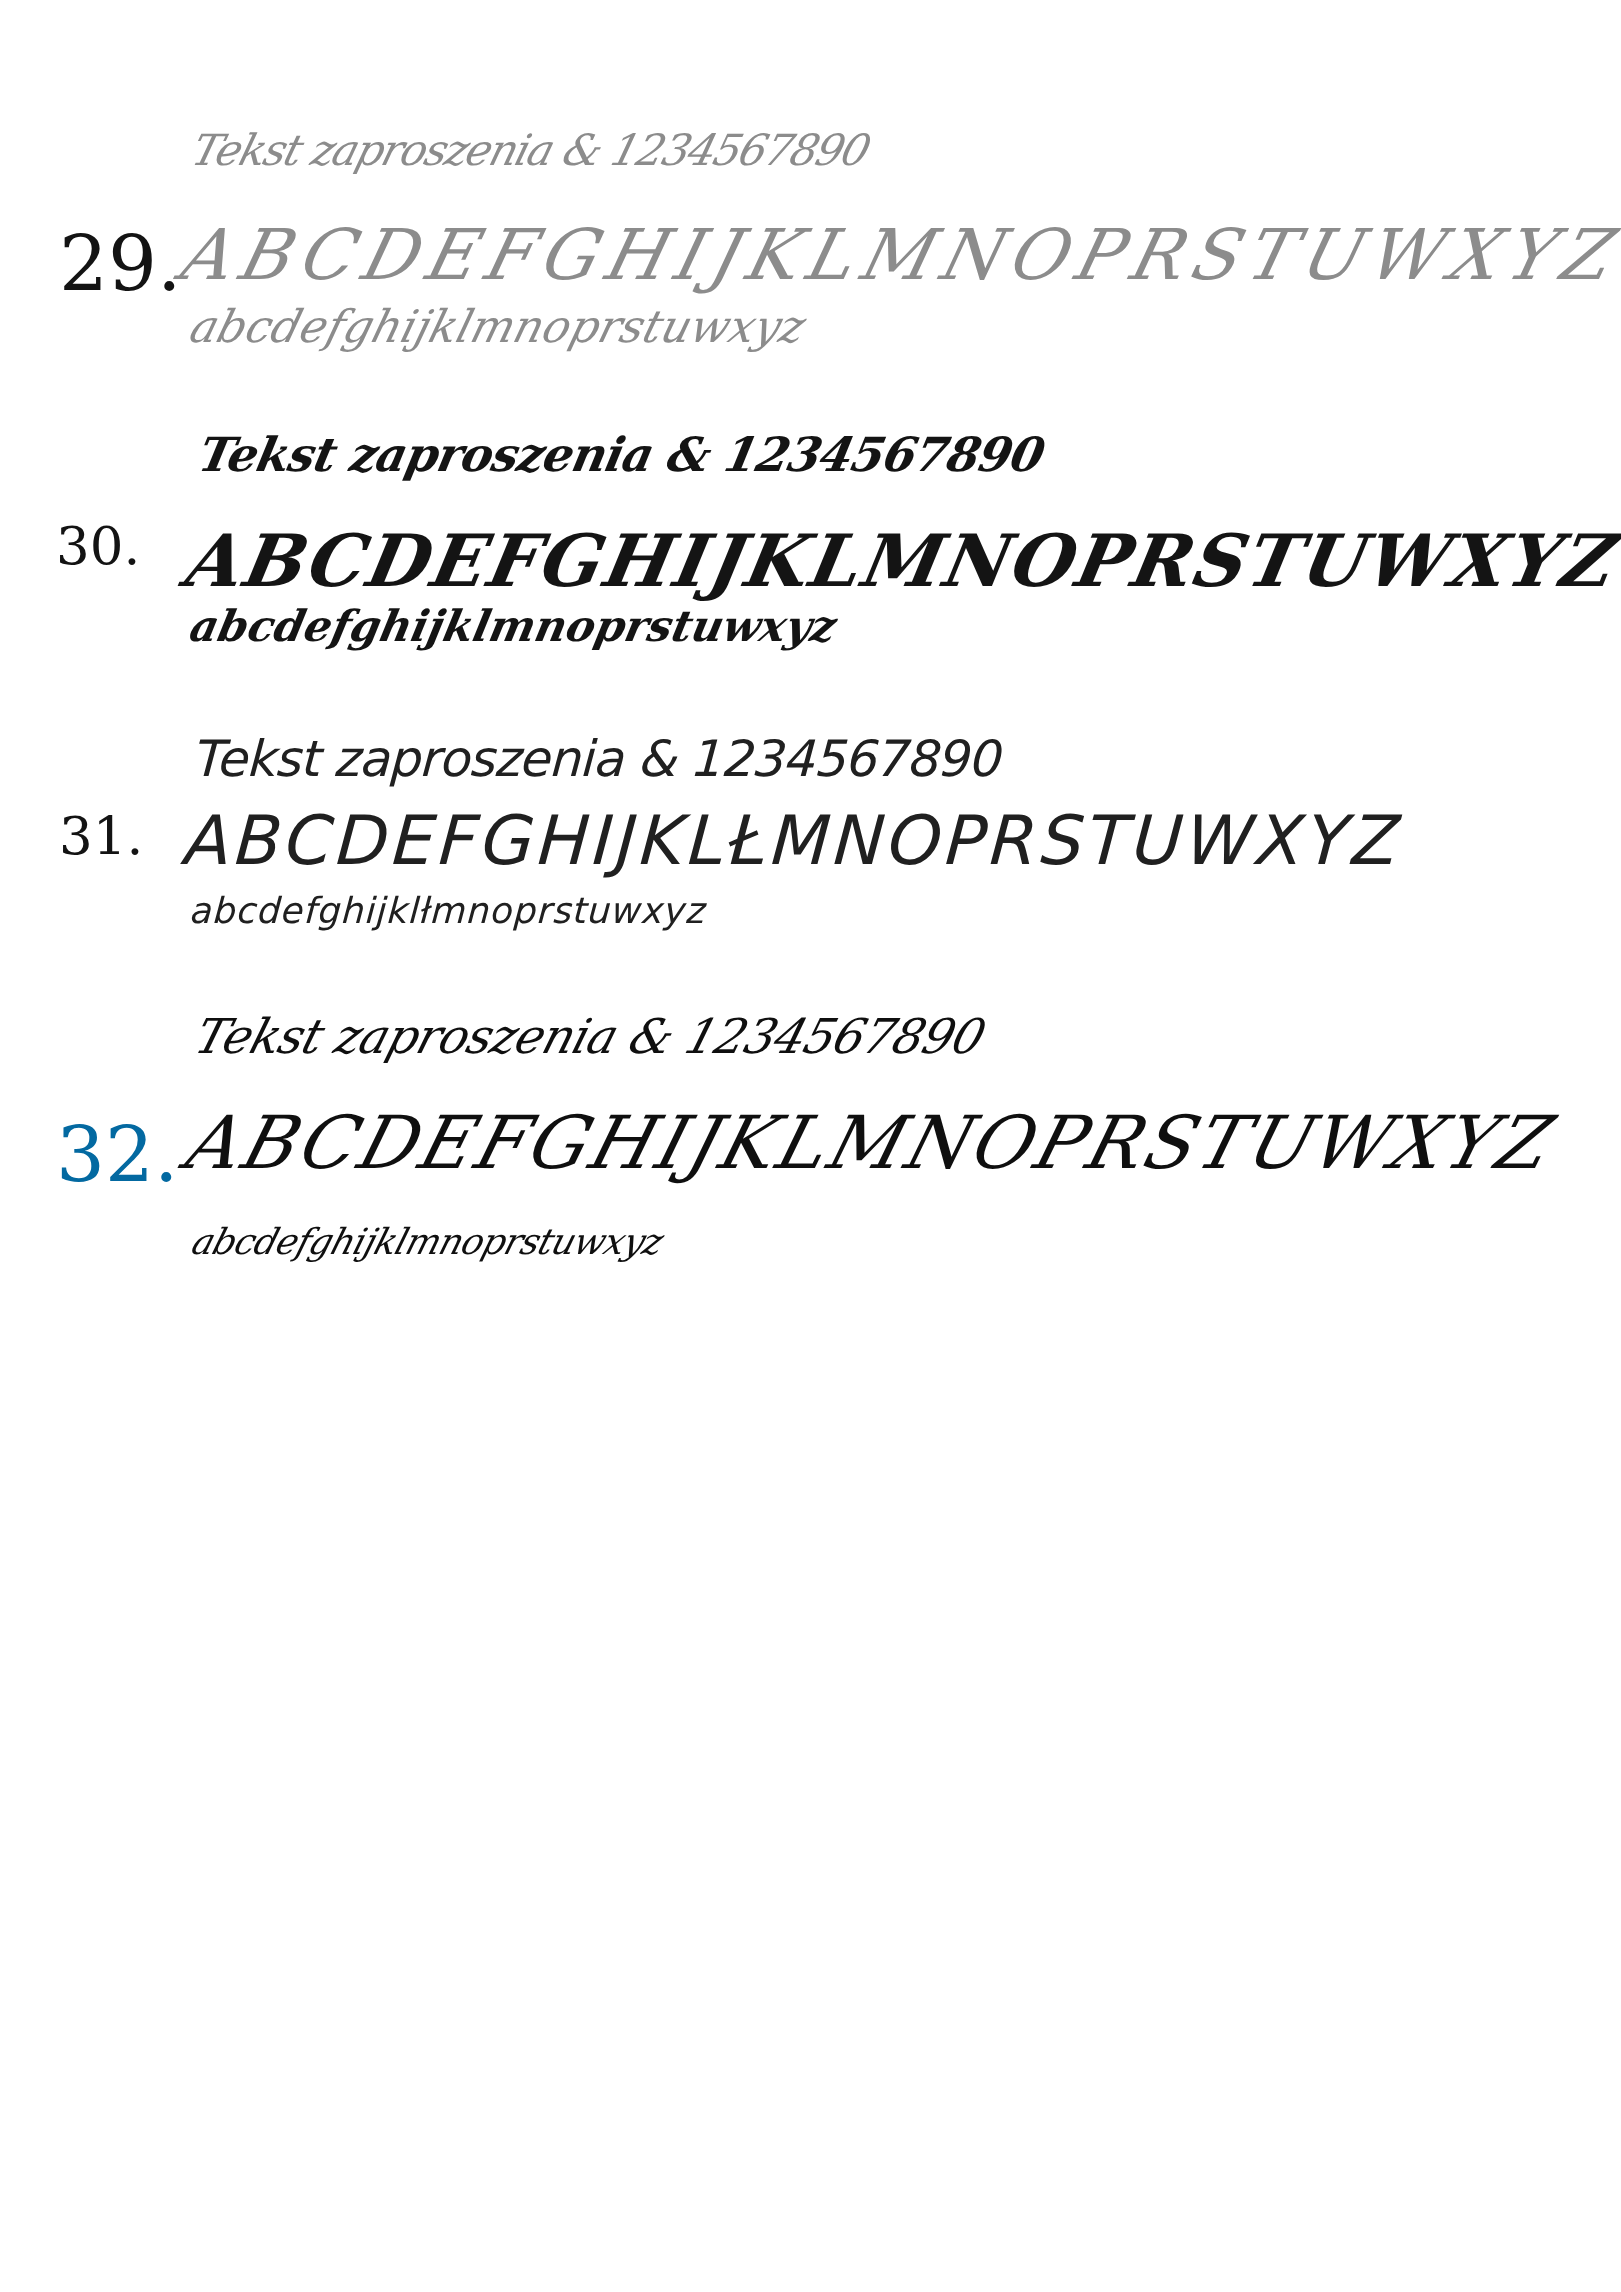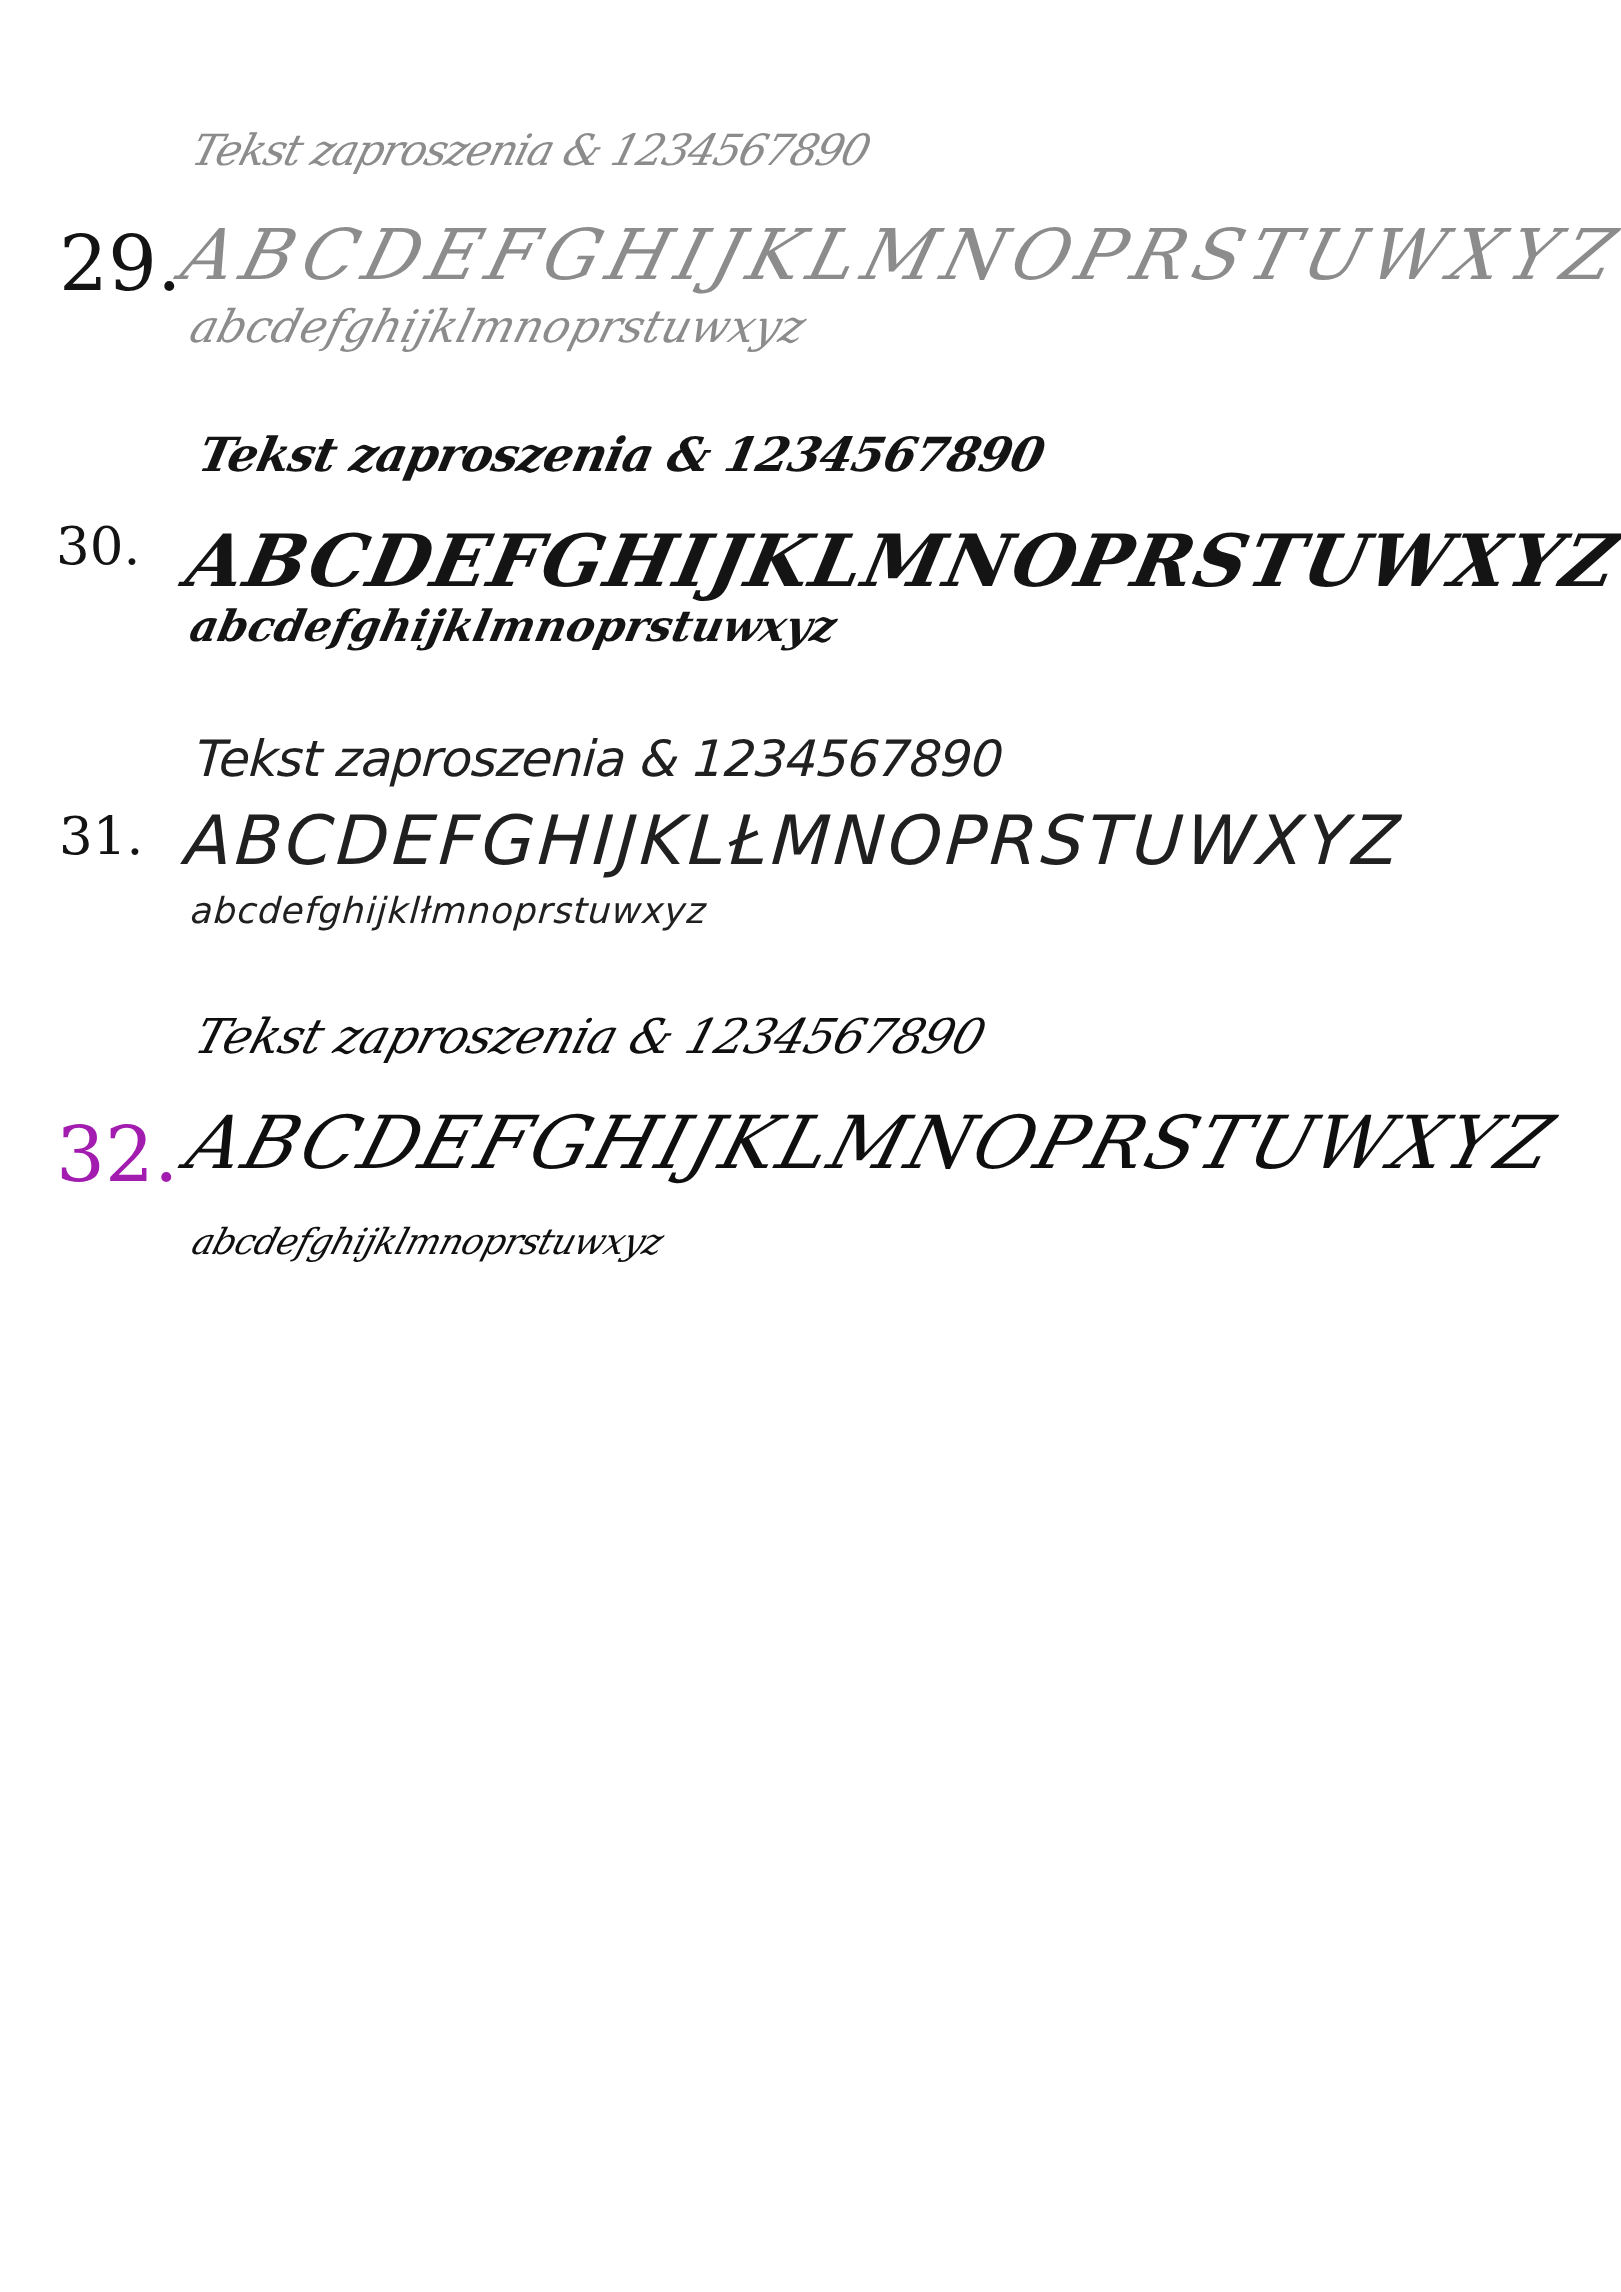--- a/index.html
+++ b/index.html
@@ -97,19 +97,19 @@
 
   <section>
     <div class="line s31 r31-sample" style="color: rgb(32, 32, 32);">Tekst zaproszenia &amp; 1234567890</div>
     <div class="line num r31-num" style="color: rgb(19, 19, 19);">31.</div>
     <div class="line s31 r31-caps" style="color: rgb(32, 32, 32);">ABCDEFGHIJKLŁMNOPRSTUWXYZ</div>
     <div class="line s31 r31-lower" style="color: rgb(32, 32, 32);">abcdefghijklłmnoprstuwxyz</div>
   </section>
 
   <section>
     <div class="line s32 r32-sample" style="color: rgb(15, 15, 15);">Tekst zaproszenia &amp; 1234567890</div>
-    <div class="line num r32-num" style="color: #a21caf;">32.</div>
+    <div class="line num r32-num" style="color: #0369a1;">32.</div>
     <div class="line s32 r32-caps" style="color: rgb(15, 15, 15);">ABCDEFGHIJKLMNOPRSTUWXYZ</div>
     <div class="line s32 r32-lower" style="color: rgb(15, 15, 15);">abcdefghijklmnoprstuwxyz</div>
   </section>
 
 </div>
 
 
 </body></html>

